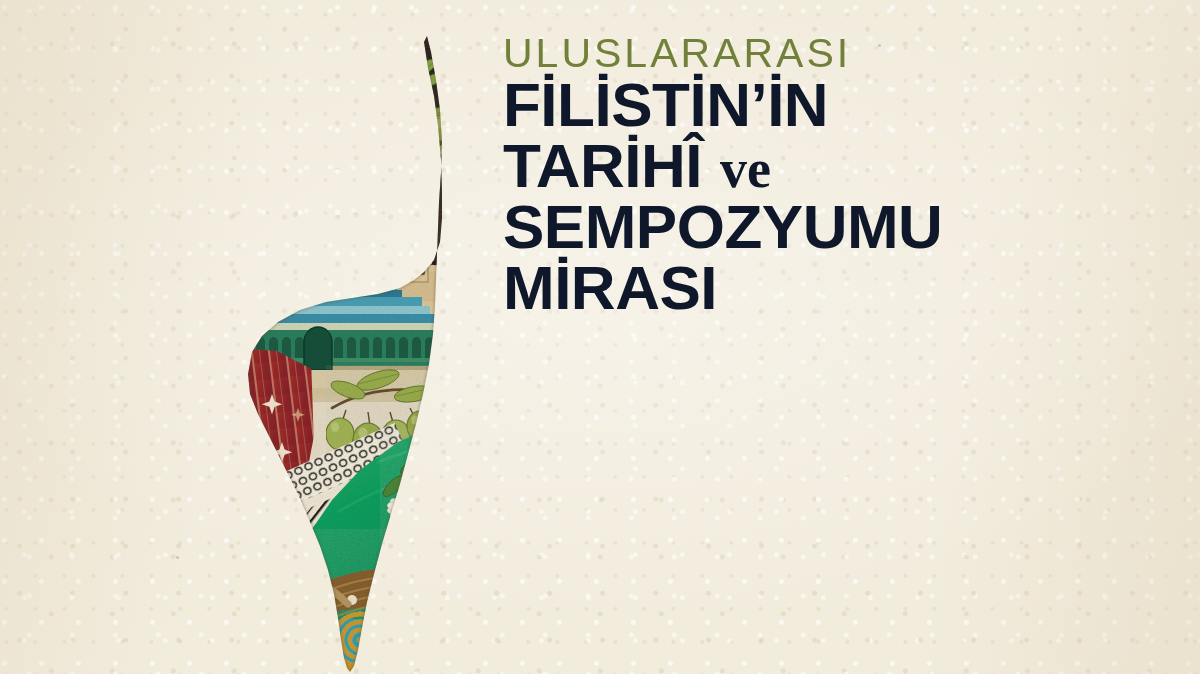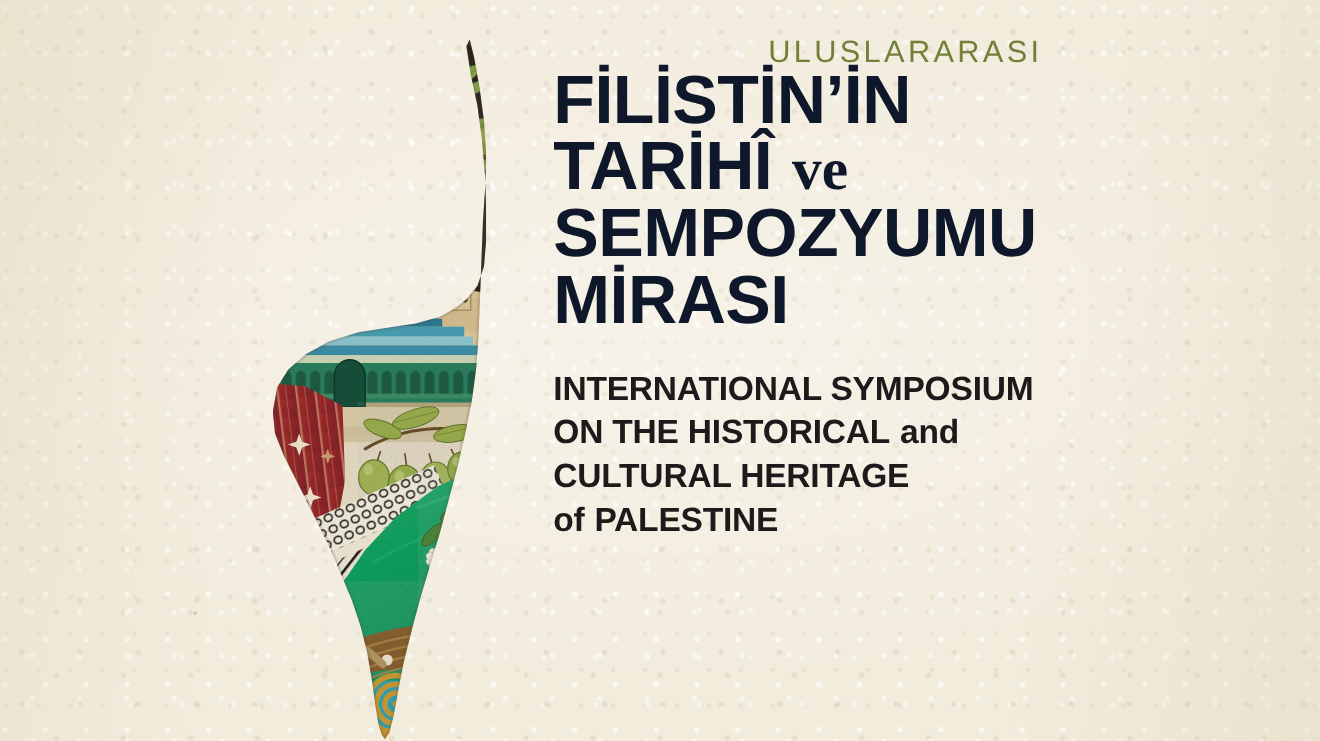--- a/index.html
+++ b/index.html
@@ -48,27 +48,26 @@
   #map-figure svg { display:block; width:100%; height:100%; }
 
   
   #text-block {
     position:absolute;
     left:503px; top:32px;
     width:640px;
   }
 
   .kicker {
-    font-size:28px;
+    font-size:41px;
     font-weight:400;
     letter-spacing:3.0px;
     line-height:1.06;
     color:#72813a;
     white-space:nowrap;
-    text-align:center;
   }
 
   .headline {
     margin-top:0;
     font-weight:700;
     font-size:62px;
     line-height:0.98;
     letter-spacing:-0.5px;
     color:#0f172a;
   }
@@ -535,26 +534,16 @@
 
     <div class="headline">
       <span class="hl-line">FİLİSTİN’İN</span>
       <span class="hl-line">
         <span>TARİHÎ</span><span class="lc" style="margin-left:18px;">ve</span>
       </span>
       <span class="hl-line">SEMPOZYUMU</span>
       <span class="hl-line">MİRASI</span>
     </div>
 
-    <div class="subhead">
-      <span class="sh-line">INTERNATIONAL SYMPOSIUM</span>
-      <span class="sh-line">
-        <span>ON THE HISTORICAL</span><span class="lc" style="margin-left:9px;">and</span>
-      </span>
-      <span class="sh-line">CULTURAL HERITAGE</span>
-      <span class="sh-line">
-        <span class="lc">of</span><span style="margin-left:9px;">PALESTINE</span>
-      </span>
-    </div>
 
   </div>
 
 </div>
 
 </body></html>

